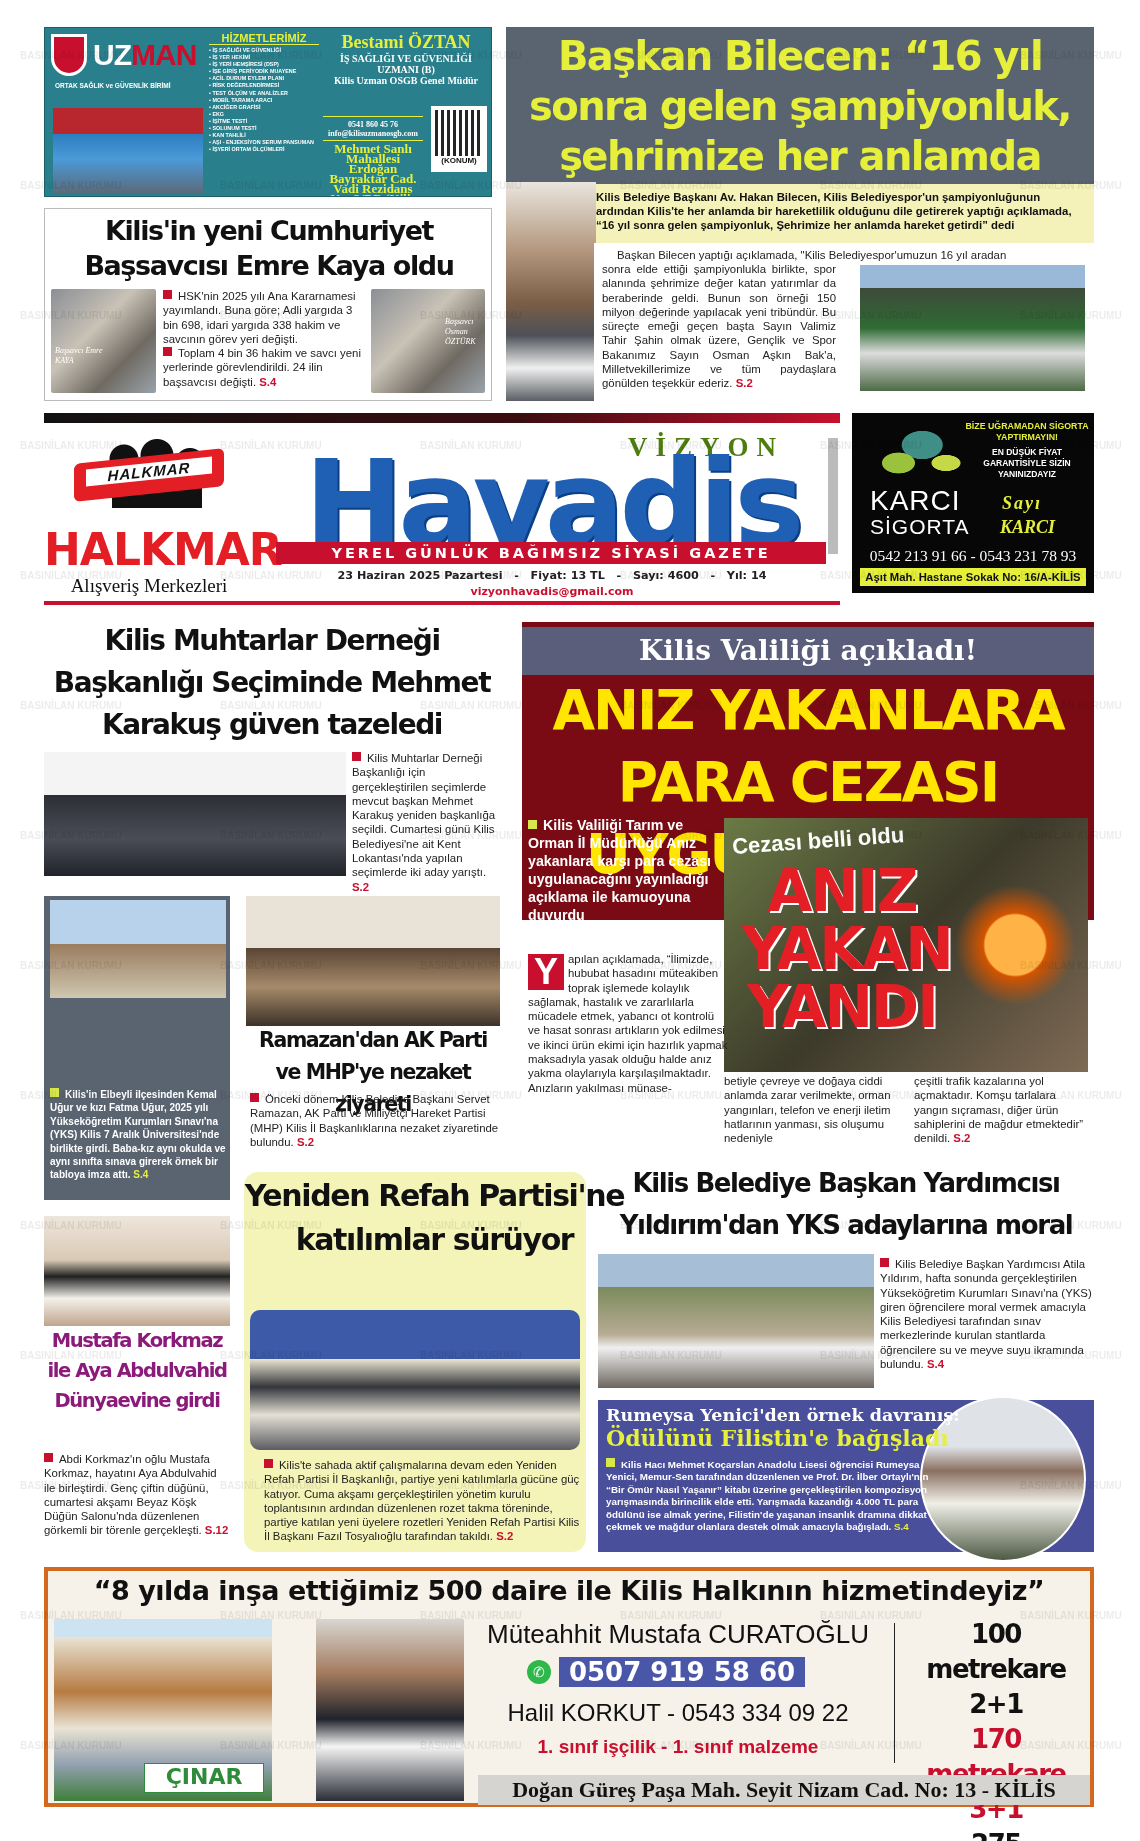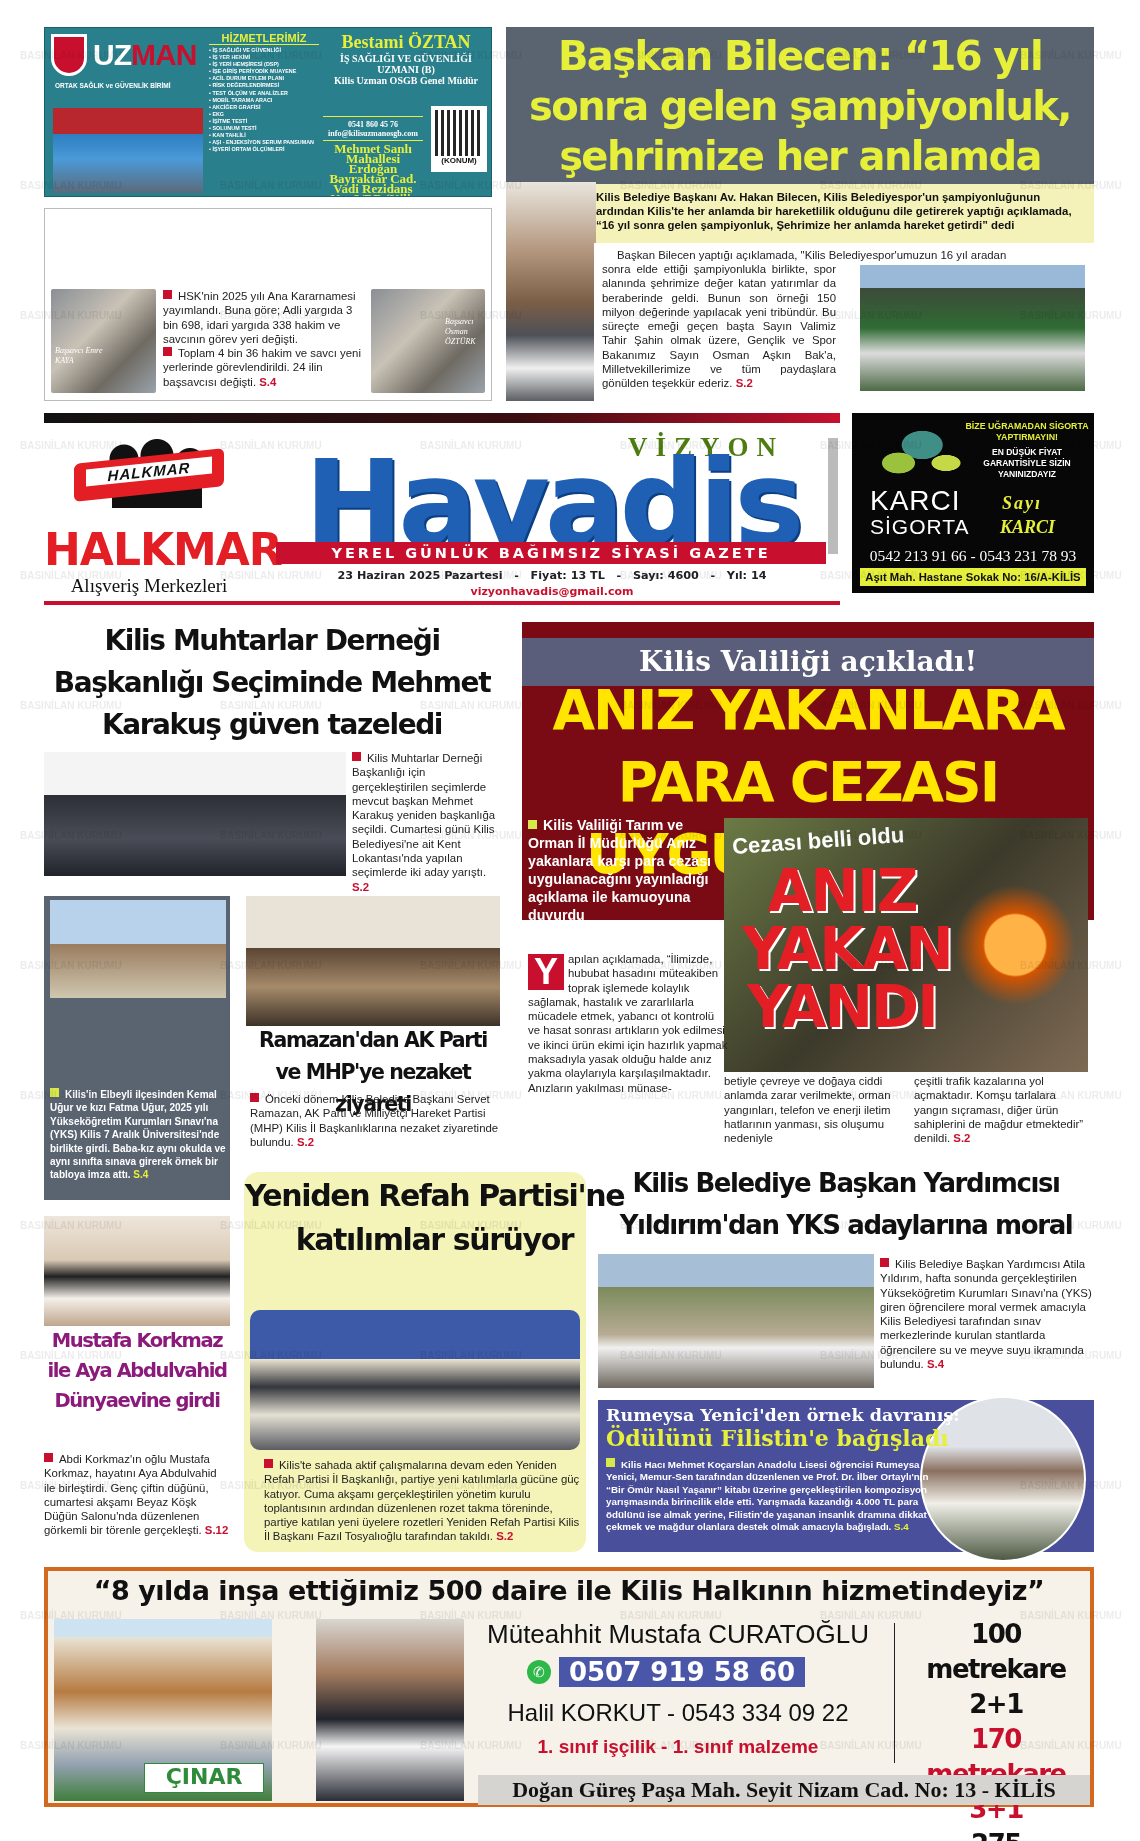--- a/index.html
+++ b/index.html
@@ -78,21 +78,21 @@
 #karci .ph{left:0;top:134px;width:242px;text-align:center;font-size:15.5px;font-family:"Liberation Serif",serif}
 #karci .ad{left:8px;top:155px;width:226px;height:18px;background:#e6f03a;color:#111;text-align:center;font-size:11.3px;font-weight:bold;line-height:18px}
 
 #muhtar{left:44px;top:620px;width:456px;height:262px}
 #muhtar .hd{font-size:28px;line-height:42px;left:0;top:0;width:456px}
 #muhtar .pic{left:0;top:132px;width:302px;height:124px;background:linear-gradient(180deg,#f4f4f4 0,#f4f4f4 35%,#2d2f36 35%,#4a4d57 70%,#21232a)}
 #muhtar .txt{left:308px;top:131px;width:148px}
 
 #aniz{left:522px;top:622px;width:572px;height:522px;background:#fff}
 #aniz .top{left:0;top:0;width:572px;height:298px;background:#7a0b14}
-#aniz .kick{left:0;top:16px;width:572px;height:48px;background:#5b5e7a;color:#fff;text-align:center;font-family:"DejaVu Serif",serif;font-size:28px;font-weight:bold;line-height:48px}
+#aniz .kick{left:0;top:5px;width:572px;height:48px;background:#5b5e7a;color:#fff;text-align:center;font-family:"DejaVu Serif",serif;font-size:28px;font-weight:bold;line-height:48px}
 #aniz .big{left:0;top:52px;width:572px;text-align:center;color:#ffe500;font-size:55px;line-height:72px;letter-spacing:-2px}
 #aniz .lead{left:6px;top:194px;width:204px;color:#fff;font-size:14.2px;font-weight:bold;line-height:18px}
 #aniz .img{left:202px;top:196px;width:364px;height:254px;background:radial-gradient(circle at 80% 50%,#ffb347 0 30px,#d35400 32px,transparent 60px),linear-gradient(135deg,#6b7a45,#3c3a2a 50%,#7e6a55)}
 #aniz .imgtx1{left:210px;top:206px;color:#fff;font-size:22px;font-weight:bold;transform:rotate(-4deg)}
 #aniz .imgtx2{left:220px;top:240px;width:200px;color:#e31e24;font-size:58px;font-weight:bold;line-height:58px;text-align:center;text-shadow:2px 2px 0 #fff;font-family:"DejaVu Sans",sans-serif;letter-spacing:-2px}
 #aniz .col1{left:6px;top:330px;width:200px;text-align:left}
 #aniz .col2{left:202px;top:452px;width:172px}
 #aniz .col3{left:392px;top:452px;width:172px}
 #aniz .dropcap{float:left;width:36px;height:36px;background:#c8102e;color:#fff;font-size:36px;font-weight:bold;line-height:36px;text-align:center;margin:2px 4px 0 0}
 
@@ -193,20 +193,21 @@
       <p>Kilis Belediye Başkanı Av. Hakan Bilecen, Kilis Belediyespor'un şampiyonluğunun ardından Kilis'te her anlamda bir hareketlilik olduğunu dile getirerek yaptığı açıklamada, “16 yıl sonra gelen şampiyonluk, Şehrimize her anlamda hareket getirdi” dedi</p>
     </div>
   <div class="abs pic"></div>
   <div class="abs txtbox"></div>
   <div class="abs body txt1" style="padding-left:14px">Başkan Bilecen yaptığı açıklamada, "Kilis Belediyespor'umuzun 16 yıl aradan</div>
   <div class="abs body txt" style="top:235px"><span>sonra elde ettiği şampiyonlukla birlikte, spor alanında şehrimize değer katan yatırımlar da beraberinde geldi. Bunun son örneği 150 milyon değerinde yapılacak yeni tribündür. Bu süreçte emeği geçen başta Sayın Valimiz Tahir Şahin olmak üzere, Gençlik ve Spor Bakanımız Sayın Osman Aşkın Bak'a, Milletvekillerimize ve tüm paydaşlara gönülden teşekkür ederiz.</span> <span class="ref">S.2</span></div>
   <div class="abs crowd"></div>
 </div>
 
 <div id="basavci" class="abs">
+  <div class="abs hd">Kilis'in yeni Cumhuriyet Başsavcısı Emre Kaya oldu</div>
   <div class="abs p1 photo"></div>
   <div class="abs cap1" style="width:60px">Başsavcı Emre KAYA</div>
   <div class="abs p2 photo"></div>
   <div class="abs cap2" style="width:40px">Başsavcı Osman ÖZTÜRK</div>
   <div class="abs body txt">
     <div><span class="sq"></span><span>HSK'nin 2025 yılı Ana Kararnamesi yayımlandı. Buna göre; Adli yargıda 3 bin 698, idari yargıda 338 hakim ve savcının görev yeri değişti.</span></div>
     <div><span class="sq"></span><span>Toplam 4 bin 36 hakim ve savcı yeni yerlerinde görevlendirildi. 24 ilin başsavcısı değişti.</span> <span class="ref">S.4</span></div>
   </div>
 </div>
 

